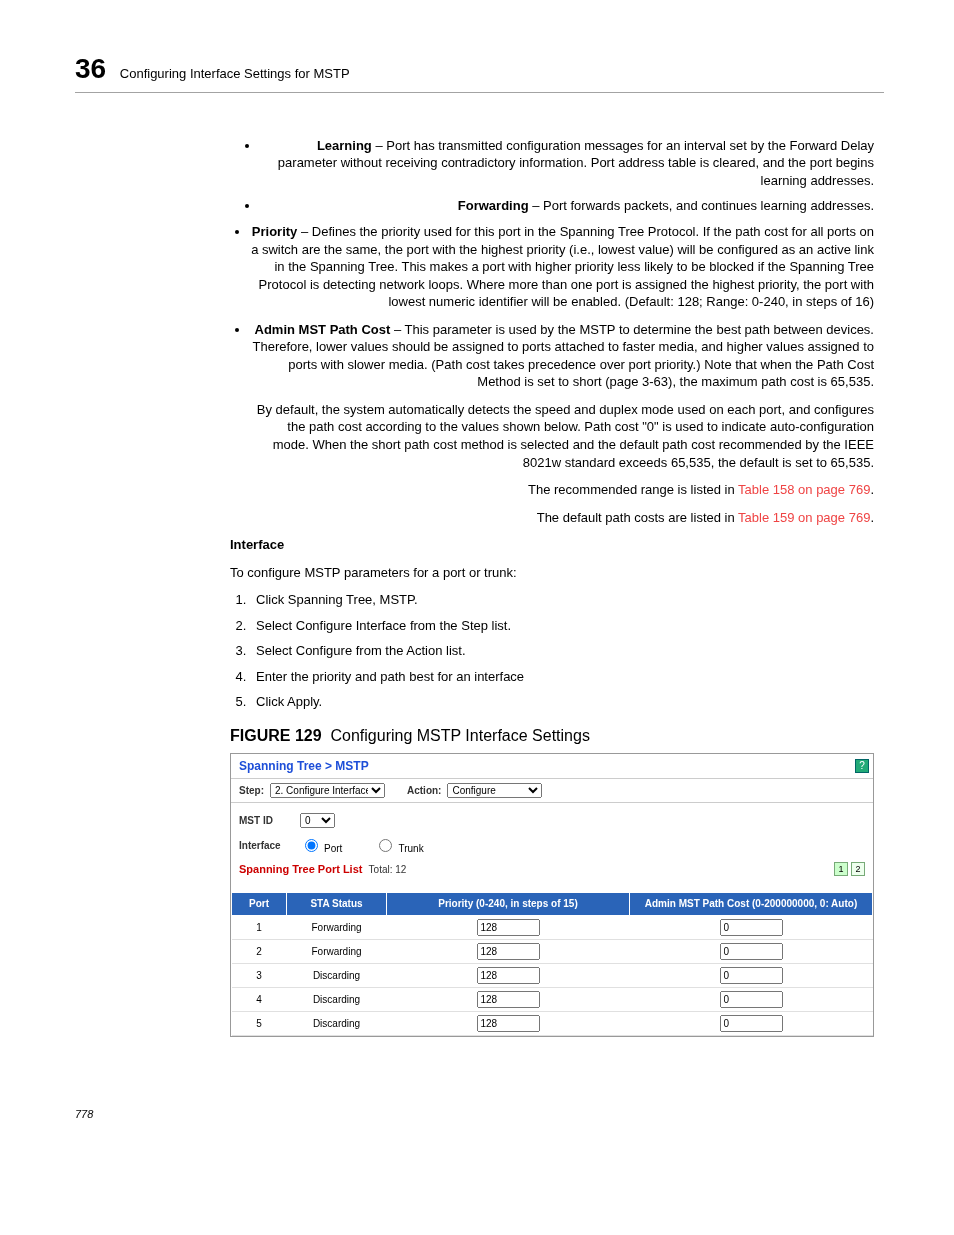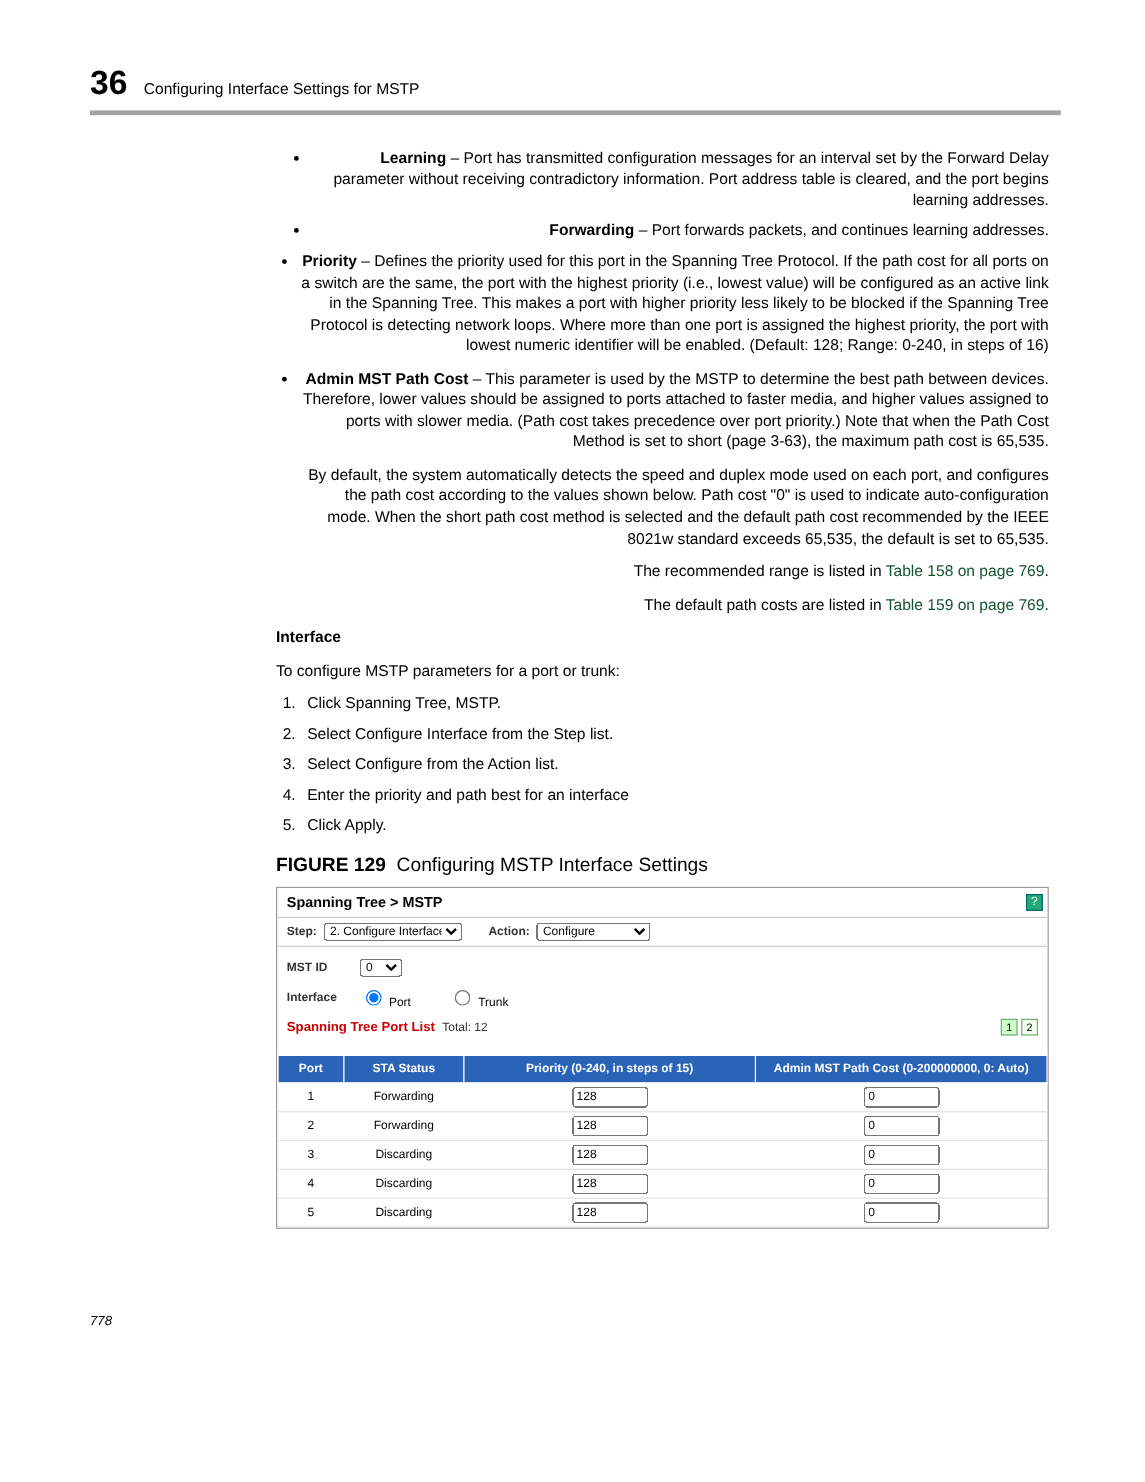--- a/index.html
+++ b/index.html
@@ -6,39 +6,39 @@
     font-family: Arial, Helvetica, sans-serif;
     font-size: 13px;
     width: 954px;
     margin: 0 auto;
     color: #000;
     background: #fff;
     padding: 50px 70px 40px 75px;
     box-sizing: border-box;
     line-height: 1.35;
   }
-  .header-line { border-bottom: 4px solid #a3a3a3; padding-bottom: 4px; margin-bottom: 27px; }
+  .header-line { border-bottom: 1px solid #a3a3a3; padding-bottom: 4px; margin-bottom: 44px; }
   .chapter-num { font-size: 28px; font-weight: bold; display: inline-block; vertical-align: baseline; }
   .chapter-title { font-size: 13px; margin-left: 10px; }
   .content { margin-left: 155px; margin-right: 10px; text-align: right; }
   ul.outer { list-style: disc; padding-left: 20px; margin: 0; }
   ul.inner { list-style: disc; padding-left: 30px; margin: 0 0 8px 0; }
   ul.outer > li { margin-bottom: 10px; }
   ul.inner > li { margin-bottom: 8px; }
   .bold { font-weight: bold; }
   .para { margin: 10px 0; }
-  .link { color: #14532d; }
+  .link { color: #ef4444; }
   ol { padding-left: 20px; margin: 6px 0; }
   ol li { margin-bottom: 8px; padding-left: 6px; }
   .fig-caption { font-size: 16px; margin: 14px 0 6px 0; }
 
   
   .figure { border: 1px solid #999; background: #fff; font-size: 11px; }
   .fig-titlebar { display: flex; justify-content: space-between; align-items: center; padding: 4px 4px 4px 8px; }
-  .fig-title { color: #000000; font-weight: bold; font-size: 12px; }
+  .fig-title { color: #1d4ed8; font-weight: bold; font-size: 12px; }
   .help-icon { width: 14px; height: 14px; background: #2a7; border: 1px solid #066; display: flex; align-items: center; justify-content: center; color: #fff; font-size: 10px; box-sizing: border-box; }
   .fig-hr { border-top: 1px solid #ccc; margin: 0; }
   .fig-row { padding: 4px 8px; display: flex; align-items: center; gap: 6px; }
   .lbl { font-weight: bold; color: #333; font-size: 10px; }
   .lbl-plain { font-size: 10px; }
   select, input[type=text] { font-size: 10px; }
   .sel-step { width: 115px; }
   .sel-action { width: 95px; }
   .sel-mst { width: 35px; }
   .row2 { margin-top: 6px; }

